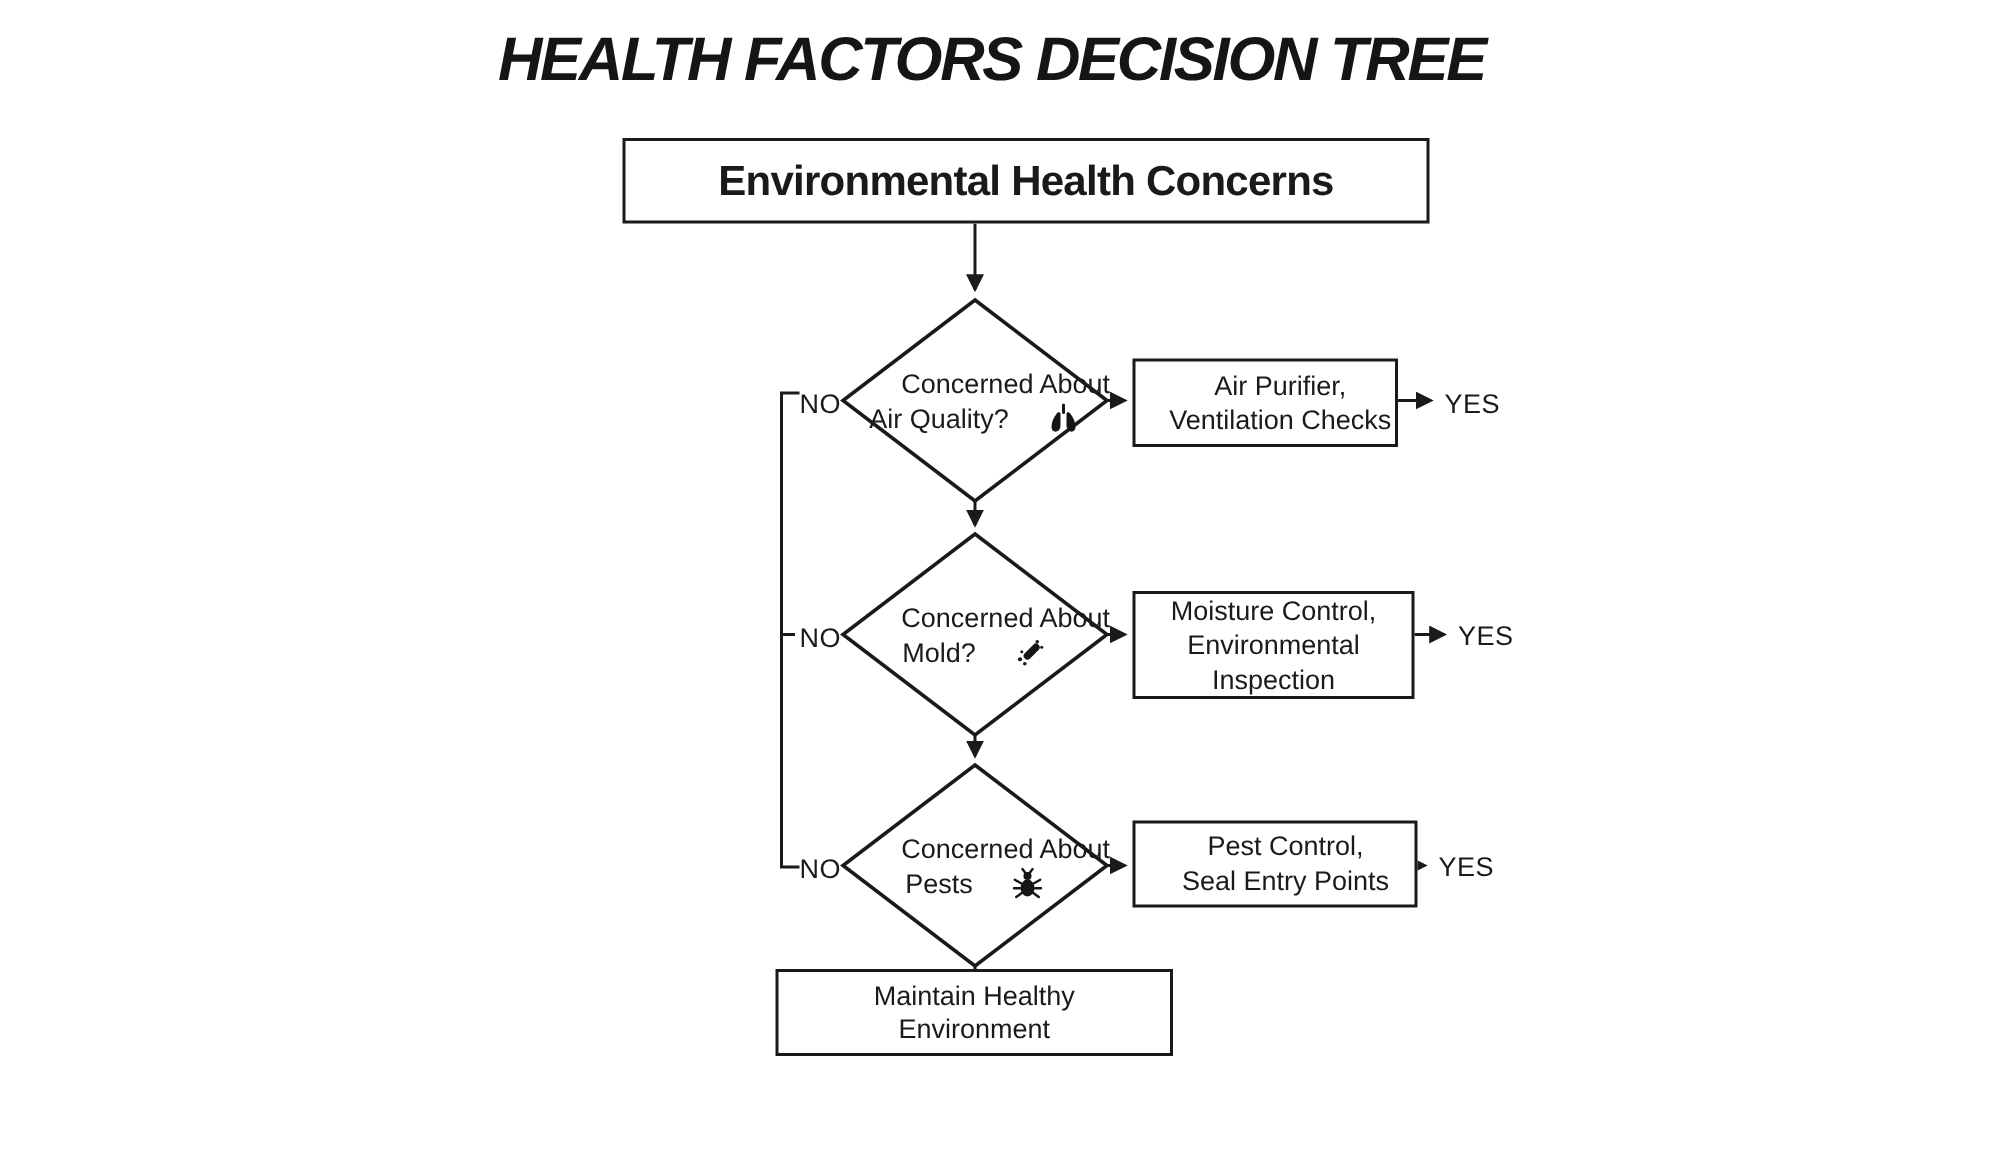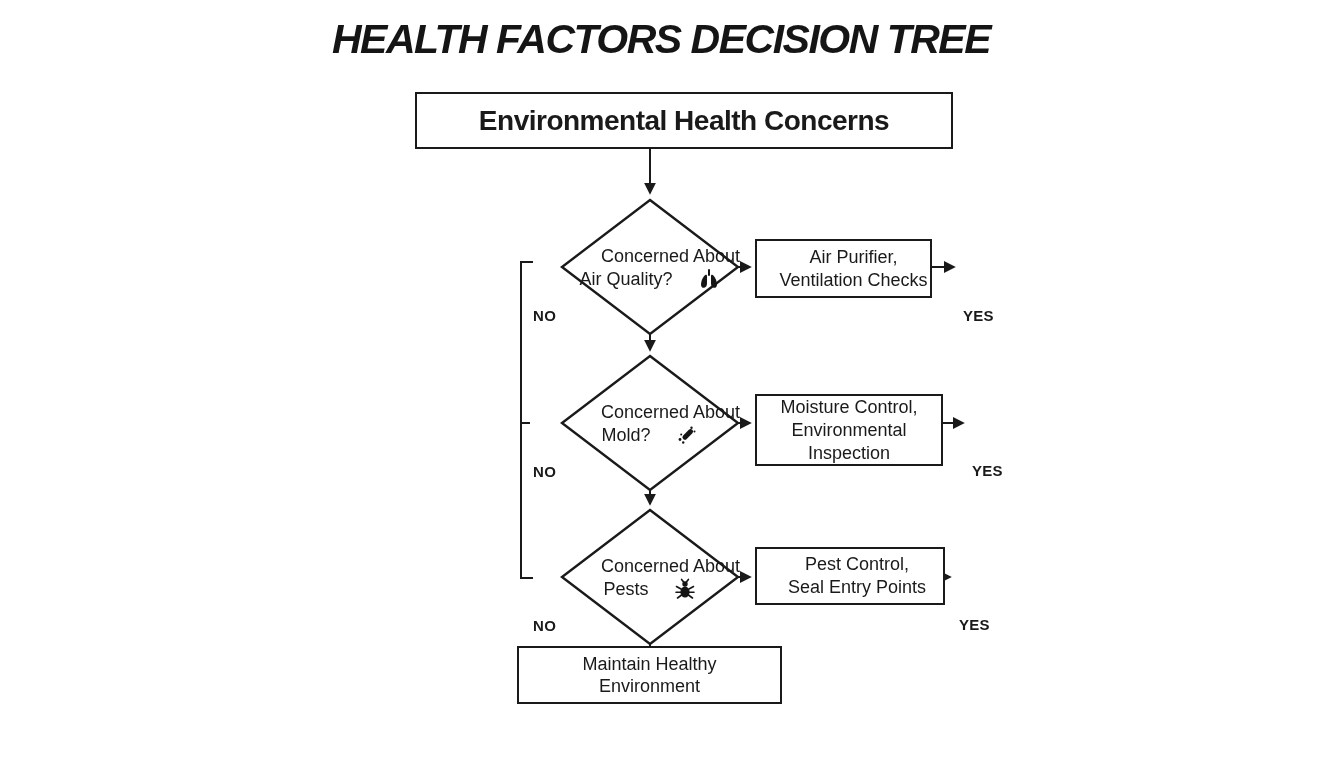--- a/index.html
+++ b/index.html
@@ -73,25 +73,24 @@
   .dlabel .row2 {
     display: flex;
     justify-content: center;
     align-items: center;
     gap: 24px;
   }
   .icon { display: inline-flex; width: 24px; height: 24px; }
   .icon svg { width: 100%; height: 100%; }
   .branch-label {
     position: absolute;
-    font-size: 15px;
-    font-weight: 700;
+    font-size: 18px;
+    font-weight: 400;
     letter-spacing: 0.3px;
     color: #1a1a1a;
-    margin-top: 48px;
   }
   .no-1 { left: 533px; top: 259px; }
   .no-2 { left: 533px; top: 415px; }
   .no-3 { left: 533px; top: 569px; }
   .yes-1 { left: 963px; top: 259px; }
   .yes-2 { left: 972px; top: 414px; }
   .yes-3 { left: 959px; top: 568px; }
 </style>
 </head>
 <body>

